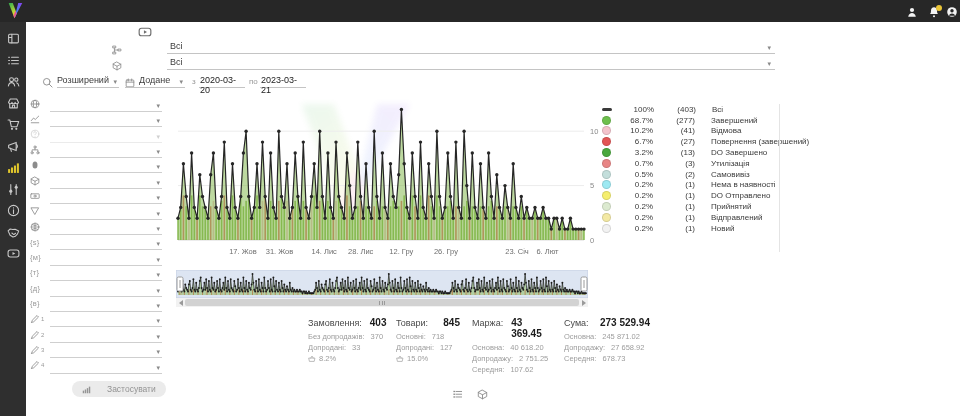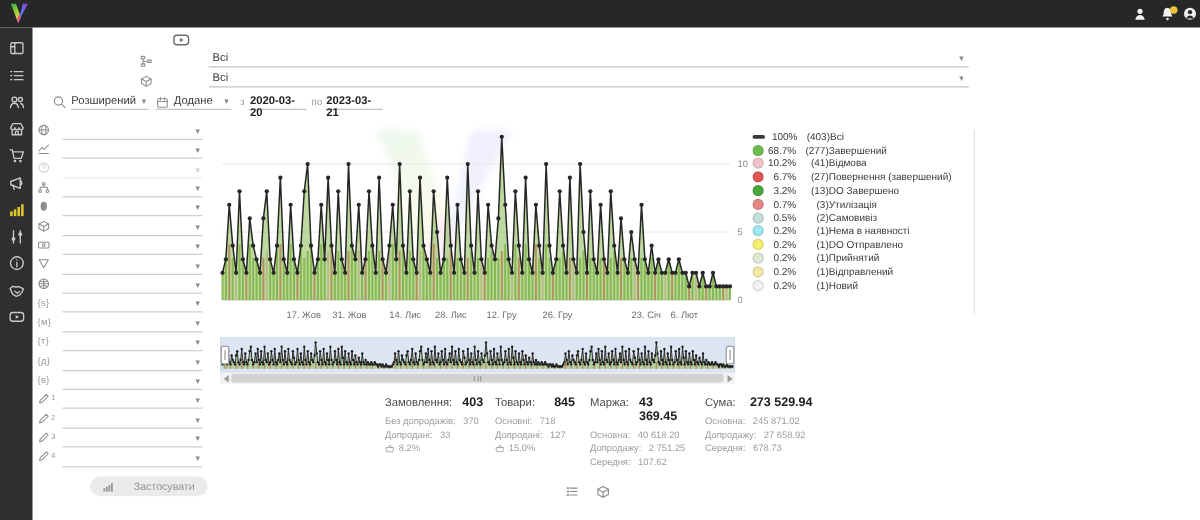--- a/index.html
+++ b/index.html
@@ -20,25 +20,25 @@
   .f-ic{width:20px;display:flex;align-items:center;justify-content:flex-start;color:#8c8c8c}
   .tok{font-size:7.5px;color:#9a9a9a;letter-spacing:.3px}
   .pencil-sub{font-size:6px;color:#9a9a9a;margin-left:1px}
   .f-field{flex:1;height:100%;border-bottom:1px solid #cfcfcf;display:flex;align-items:flex-end;justify-content:flex-end;cursor:pointer}
   .caret{font-size:7px;color:#8a8a8a;line-height:10px;padding-right:2px}
   .apply-btn{left:72px;top:381px;height:16px;padding:0 10px;border-radius:9px;background:#ebebeb;
     color:#949494;font-size:8.5px;display:flex;align-items:center;gap:16px;border:none;cursor:pointer}
   
   .sel-text{font-size:9px;color:#3c3c3c}
   .u-line{border-bottom:1px solid #c4c4c4}
-  .date-val{font-size:9px;font-weight:bold;color:#222}
+  .date-val{font-size:9px;font-weight:normal;color:#222}
   .tiny-lbl{font-size:8px;color:#9a9a9a}
   
   .legend{left:602px;top:104px;width:178px}
-  .lg-row{display:flex;align-items:center;height:10.8px;gap:0;cursor:pointer}
+  .lg-row{display:flex;align-items:center;height:10.8px;gap:16px;cursor:pointer}
   .lg-dot{width:7px;height:7px;border-radius:50%;flex:none;border:1px solid rgba(0,0,0,.12)}
   .lg-line{width:10px;height:2.5px;border-radius:2px;background:#3a3a3a;flex:none}
   .lg-pct{width:26px;text-align:right;font-size:8px;color:#3a3a3a;flex:none}
   .lg-cnt{width:26px;text-align:right;font-size:8px;color:#3a3a3a;flex:none}
   .lg-lbl{font-size:8px;color:#3a3a3a;white-space:nowrap}
   
   .stats{left:308px;top:317px;display:flex;gap:12px}
   .st-col{display:flex;flex-direction:column}
   .st-title{display:flex;justify-content:space-between;align-items:baseline;gap:8px;margin-bottom:3px}
   .st-title .lb{font-size:9px;color:#4a4a4a}

